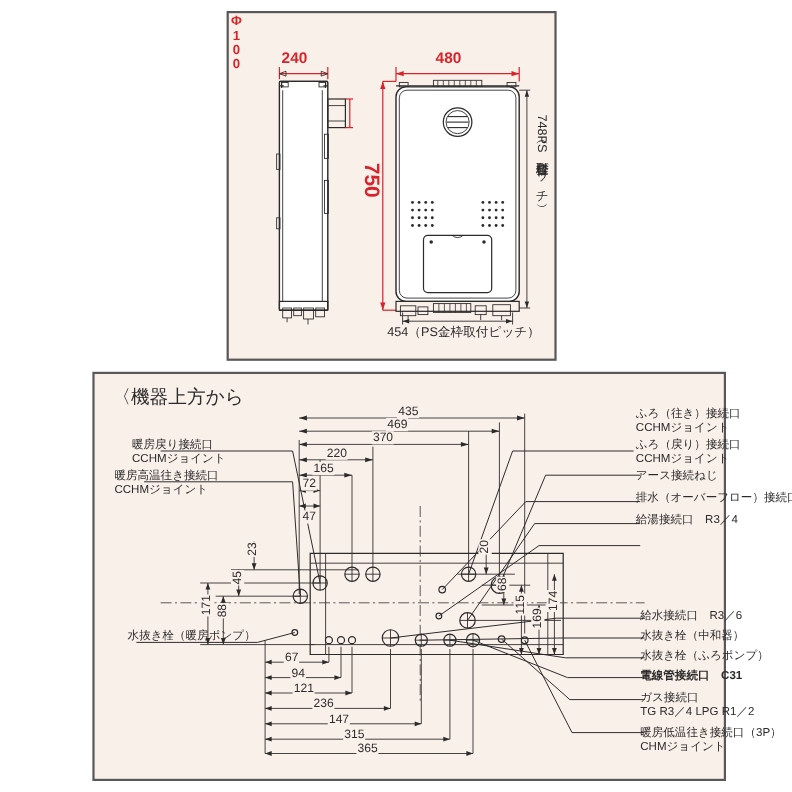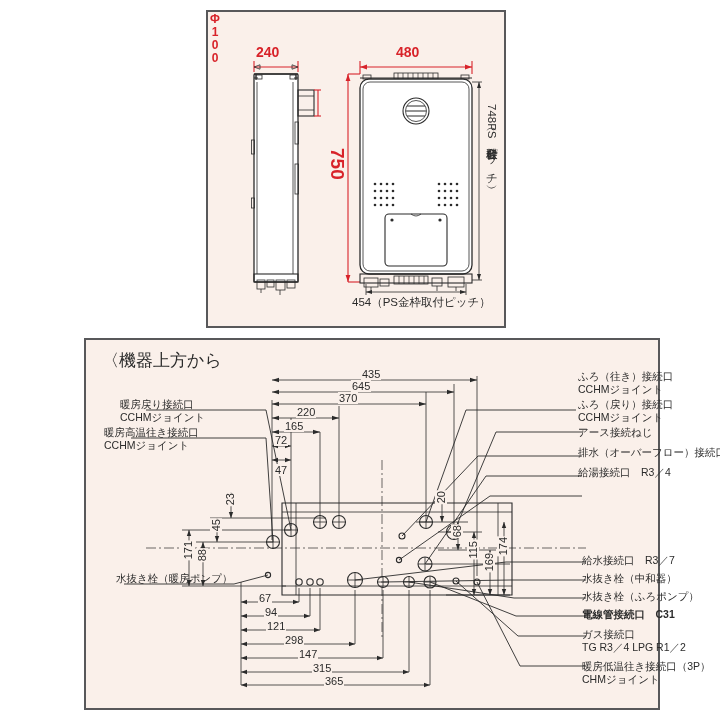--- a/index.html
+++ b/index.html
@@ -433,52 +433,52 @@
     <div>CCHMジョイント</div>
   </div>
   <div class="notetxt" style="left:492px;top:58px;">
     <div>ふろ（戻り）接続口</div>
     <div>CCHMジョイント</div>
   </div>
   <div class="notetxt" style="left:492px;top:86px;">アース接続ねじ</div>
   <div class="notetxt" style="left:492px;top:106px;">排水（オーバーフロー）接続口　R1／2</div>
   <div class="notetxt" style="left:492px;top:126px;">給湯接続口　R3／4</div>
 
-  <div class="notetxt" style="left:496px;top:214px;">給水接続口　R3／7</div>
+  <div class="notetxt" style="left:496px;top:214px;">給水接続口　R3／6</div>
   <div class="notetxt" style="left:496px;top:232px;">水抜き栓（中和器）</div>
   <div class="notetxt" style="left:496px;top:250px;">水抜き栓（ふろポンプ）</div>
   <div class="notetxt" style="left:496px;top:268px;font-weight:bold;">電線管接続口　C31</div>
   <div class="notetxt" style="left:496px;top:288px;">
     <div>ガス接続口</div>
     <div>TG R3／4 LPG R1／2</div>
   </div>
   <div class="notetxt" style="left:496px;top:320px;">
     <div>暖房低温往き接続口（3P）</div>
     <div>CHMジョイント</div>
   </div>
 
   <div class="dimtxt" style="left:275px;top:28px;">435</div>
-  <div class="dimtxt" style="left:265px;top:40px;">645</div>
+  <div class="dimtxt" style="left:265px;top:40px;">469</div>
   <div class="dimtxt" style="left:252px;top:52px;">370</div>
   <div class="dimtxt" style="left:210px;top:66px;">220</div>
   <div class="dimtxt" style="left:198px;top:80px;">165</div>
   <div class="dimtxt" style="left:188px;top:94px;">72</div>
   <div class="dimtxt" style="left:188px;top:124px;">47</div>
 
   <div class="dimtxt-v" style="left:96px;top:200px;">171</div>
   <div class="dimtxt-v" style="left:110px;top:208px;">88</div>
   <div class="dimtxt-v" style="left:124px;top:178px;">45</div>
   <div class="dimtxt-v" style="left:138px;top:152px;">23</div>
 
   <div class="dimtxt-v" style="left:349px;top:150px;">20</div>
   <div class="dimtxt-v" style="left:365px;top:184px;">68</div>
   <div class="dimtxt-v" style="left:381px;top:200px;">115</div>
   <div class="dimtxt-v" style="left:397px;top:212px;">169</div>
   <div class="dimtxt-v" style="left:411px;top:196px;">174</div>
 
   <div class="dimtxt" style="left:172px;top:252px;">67</div>
   <div class="dimtxt" style="left:178px;top:266px;">94</div>
   <div class="dimtxt" style="left:180px;top:280px;">121</div>
-  <div class="dimtxt" style="left:198px;top:294px;">298</div>
+  <div class="dimtxt" style="left:198px;top:294px;">236</div>
   <div class="dimtxt" style="left:212px;top:308px;">147</div>
   <div class="dimtxt" style="left:226px;top:322px;">315</div>
   <div class="dimtxt" style="left:238px;top:335px;">365</div>
 </div>
 
 </body></html>

